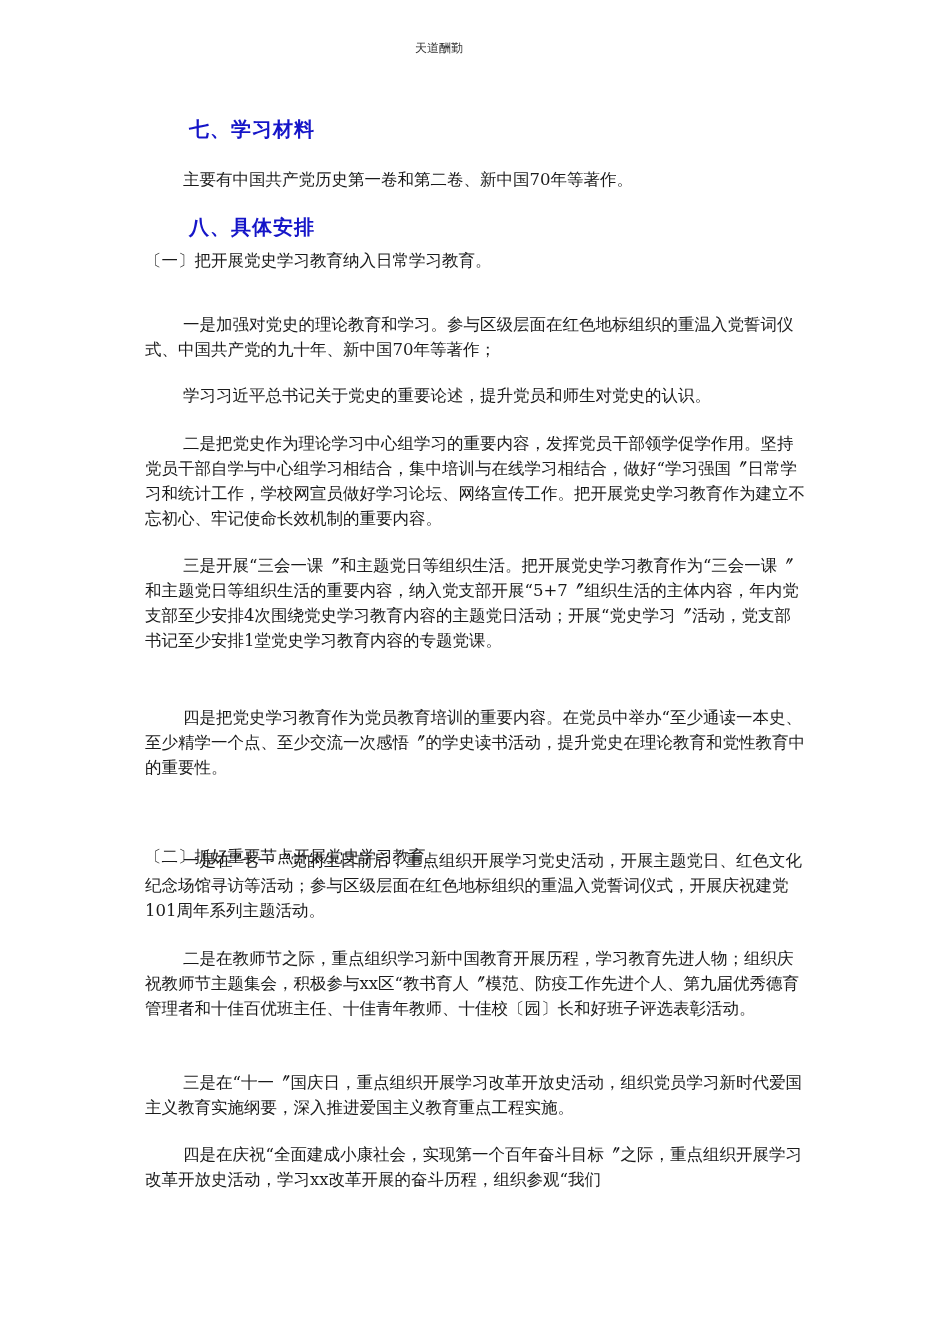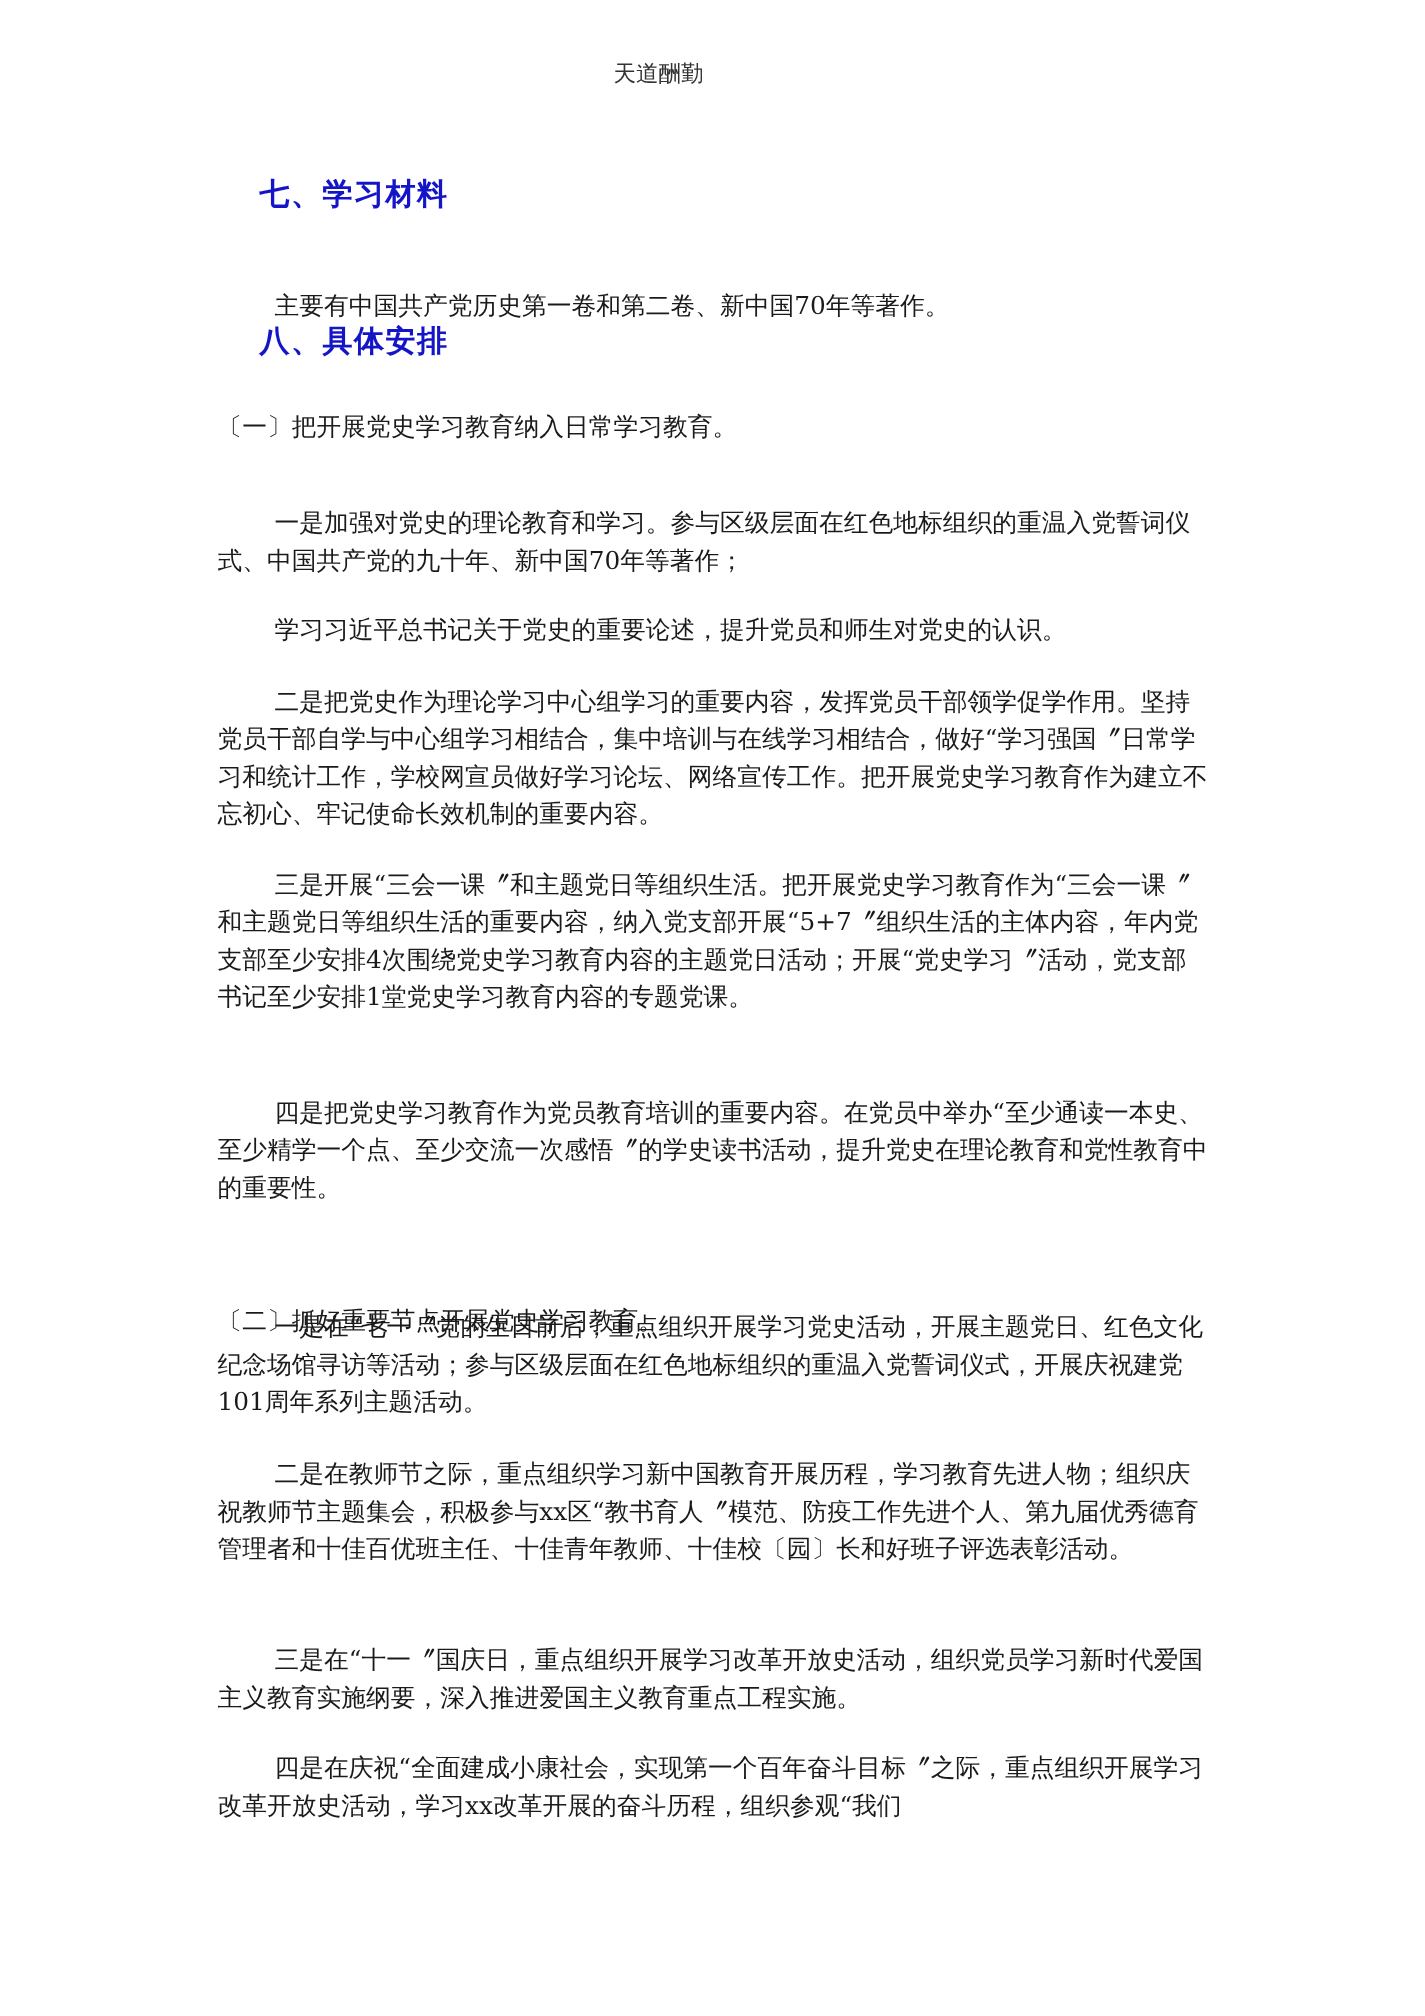--- a/index.html
+++ b/index.html
@@ -1,23 +1,23 @@
 <!DOCTYPE html>
 <html><head>
   <meta charset="utf-8">
   <style>
     html, body { margin: 0; padding: 0; background: #ffffff; }
     body { width: 950px; height: 1344px; position: relative; overflow: hidden;
       font-family: "DejaVu Serif", "Liberation Serif", serif; color: #1a1a1a; }
     .page-header { position: absolute; top: 40px; left: 0; width: 878px; text-align: center;
-      font-size: 15px; color: #333; font-family: "DejaVu Sans", sans-serif; }
+      font-size: 12px; color: #333; font-family: "DejaVu Sans", sans-serif; }
     .content { position: absolute; left: 145px; top: 0; width: 660px; }
-    .h { position: absolute; left: 28px; font-size: 20px; font-weight: bold; color: #1515c8;
+    .h { position: absolute; left: 44px; font-size: 20px; font-weight: bold; color: #1515c8;
       font-family: "DejaVu Sans", sans-serif; letter-spacing: 1px; }
-    .p { position: absolute; left: 0; width: 660px; font-size: 16.5px; line-height: 25px; margin-top: 24px; }
+    .p { position: absolute; left: 0; width: 660px; font-size: 16.5px; line-height: 25px; }
     .p .ind { display: inline-block; width: 38px; }
   </style>
 </head>
 <body>
 
 <div class="page-header">天道酬勤</div>
 
 <div class="content">
   <div class="h" style="top:116px">七、学习材料</div>
   <div class="p" style="top:167px"><span class="ind"></span><span>主要有中国共产党历史第一卷和第二卷、新中国70年等著作。</span></div>

